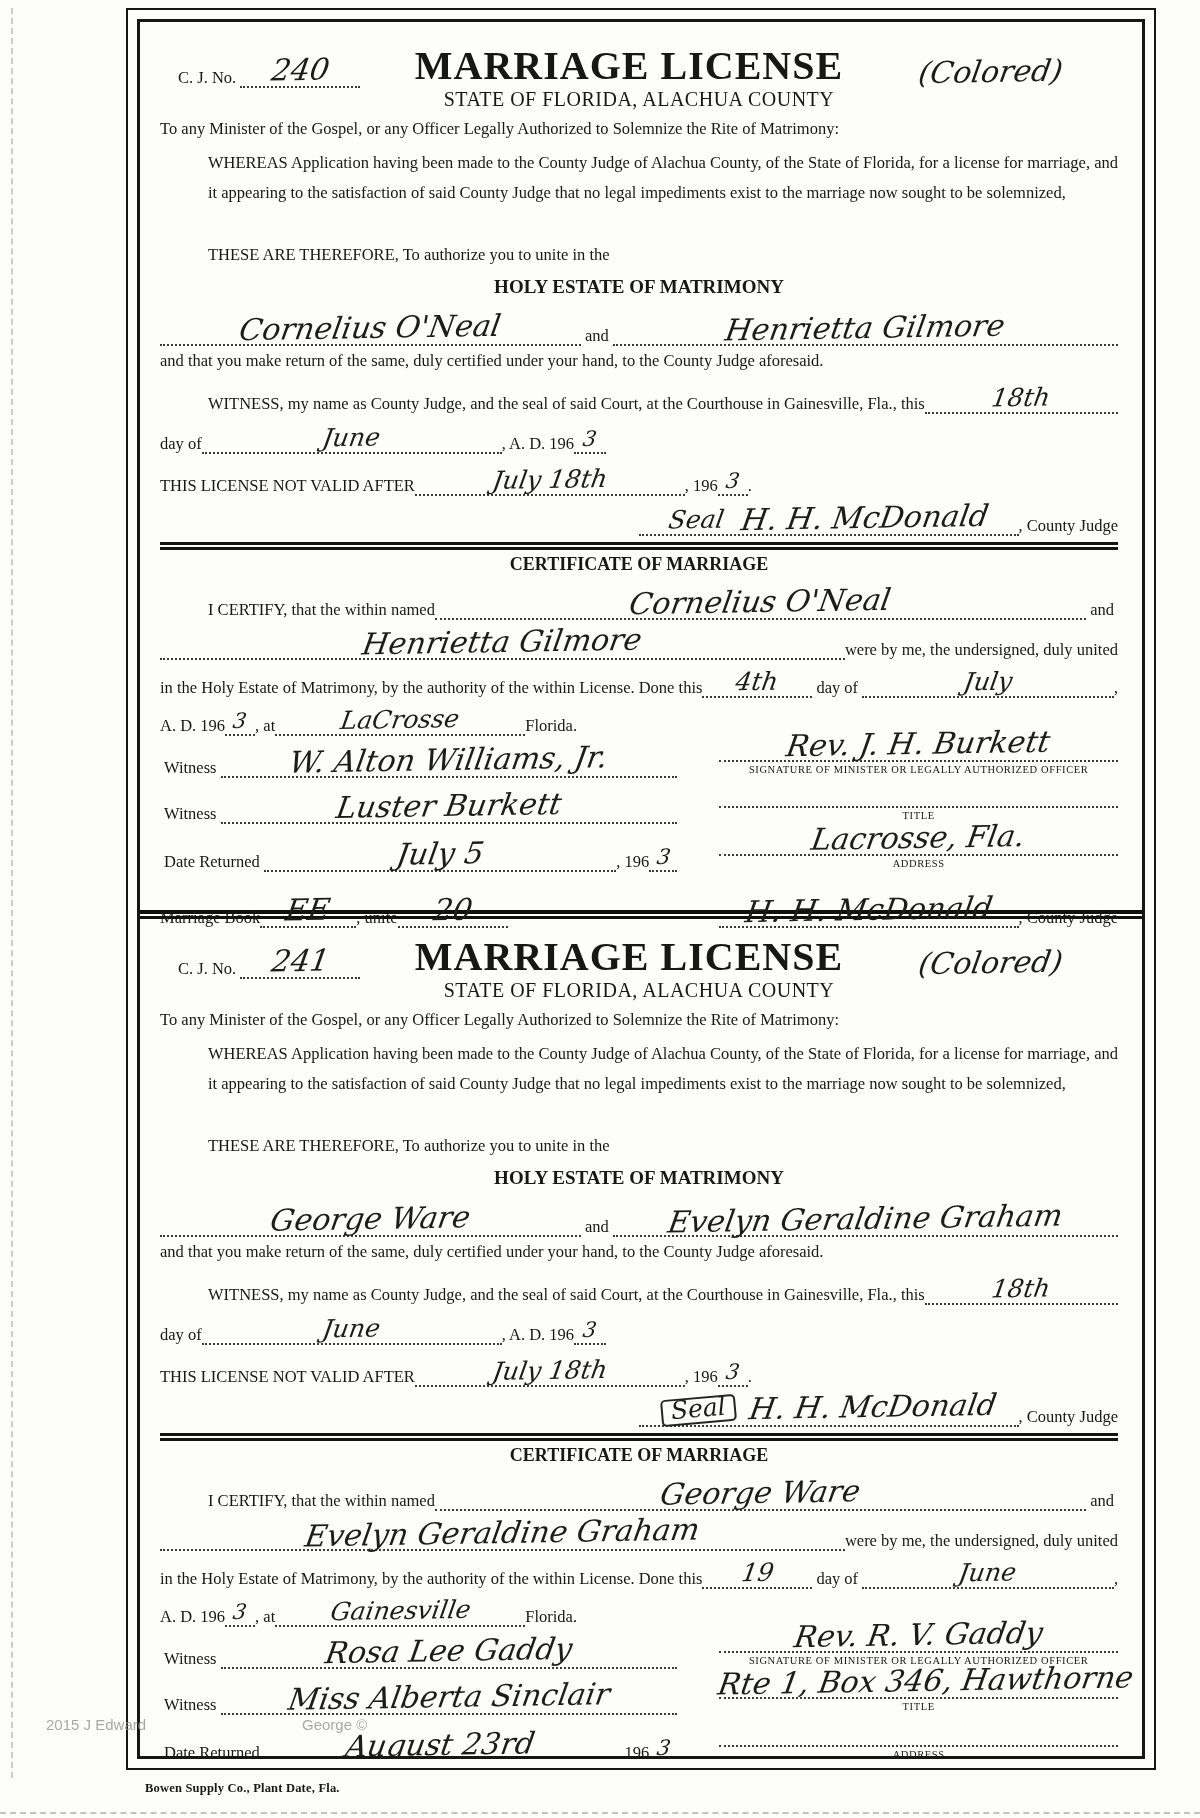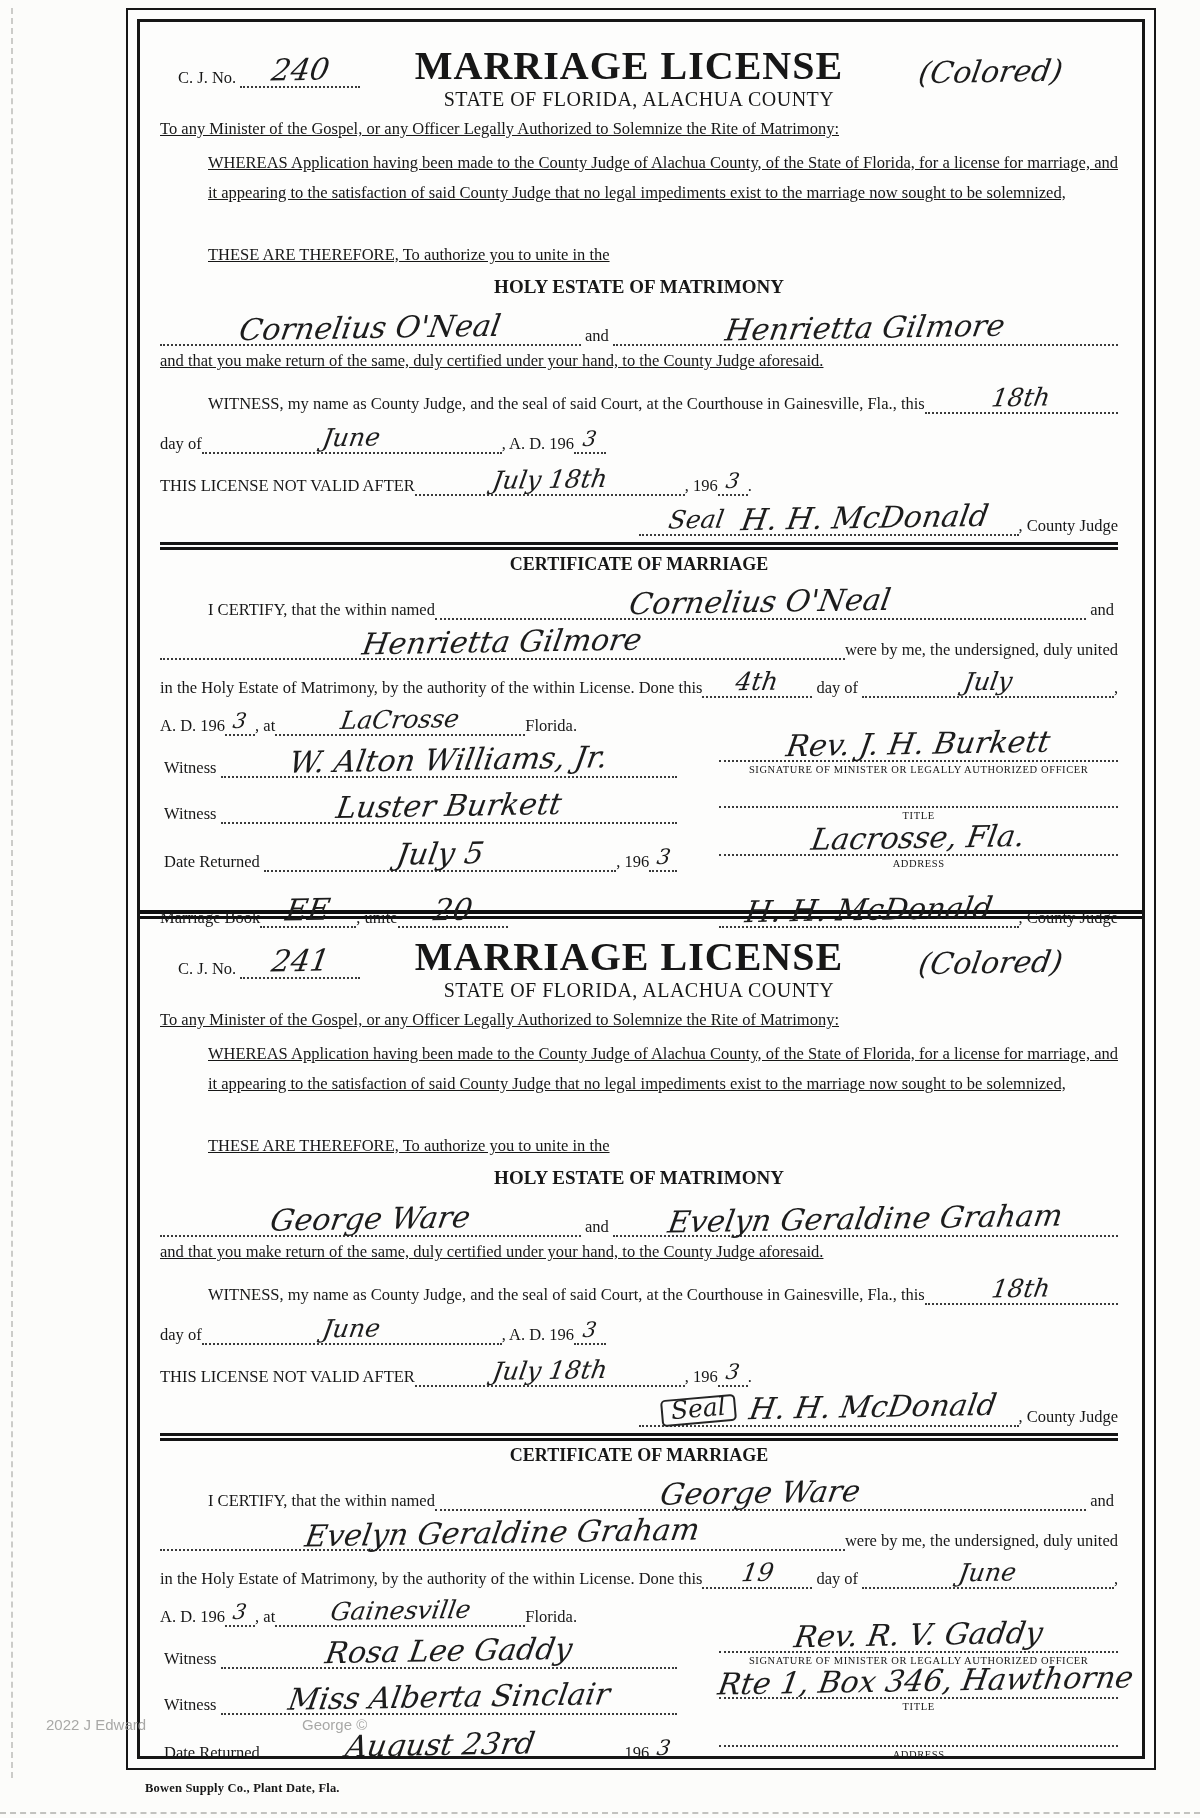--- a/index.html
+++ b/index.html
@@ -27,21 +27,21 @@
        line-height:.6; position:relative; top:-1px; white-space:nowrap; color:#1c1c1c; }
   .hw-lg{ font-size:30px; }
   .hw-md{ font-size:25px; }
   .hw-sm{ font-size:21px; }
   .hdr{ display:grid; grid-template-columns:235px 1fr 255px; align-items:end; }
   .cj{ display:flex; align-items:flex-end; padding-left:14px; }
   .cjnum{ width:120px; text-align:center; }
   .title{ text-align:center; font-size:40px; font-weight:bold; letter-spacing:1px;
           line-height:1; padding-bottom:2px; }
   .subtitle{ text-align:center; font-size:20px; letter-spacing:.5px; height:26px; }
-  .p{ line-height:30px;text-decoration:underline; }
+  .p{ line-height:30px; }
   .just{ text-align:justify; }
   .ind{ padding-left:48px; }
   .center-b{ text-align:center; font-weight:bold; font-size:19px; }
   .ruled{ border-top:3px solid #141414; border-bottom:3px solid #141414;
           height:8px; margin:6px 0 4px 0; }
   .rulex{ border-top:4px solid #101010; border-bottom:3px solid #101010;
           height:9px; margin:2px -24px 2px -20px; }
   .cert-title{ text-align:center; font-weight:bold; font-size:18px; height:28px; }
   .grid{ display:grid; grid-template-columns:54% 46%; }
   .gcell{ display:flex; align-items:flex-end; }
@@ -301,17 +301,17 @@
       </div>
       <div class="gcell gright" style="height:56px">
         
       </div>
     </div>
   </div>
 
 </div>
 </div>
 
-<span class="watermark" style="left:46px">2022 J Edward</span>
+<span class="watermark" style="left:46px">2015 J Edward</span>
 <span class="watermark" style="left:302px">George ©</span>
 
 <div class="footer">Bowen Supply Co., Plant Date, Fla.</div>
 <div class="bottom-edge"></div>
 
 </body></html>

